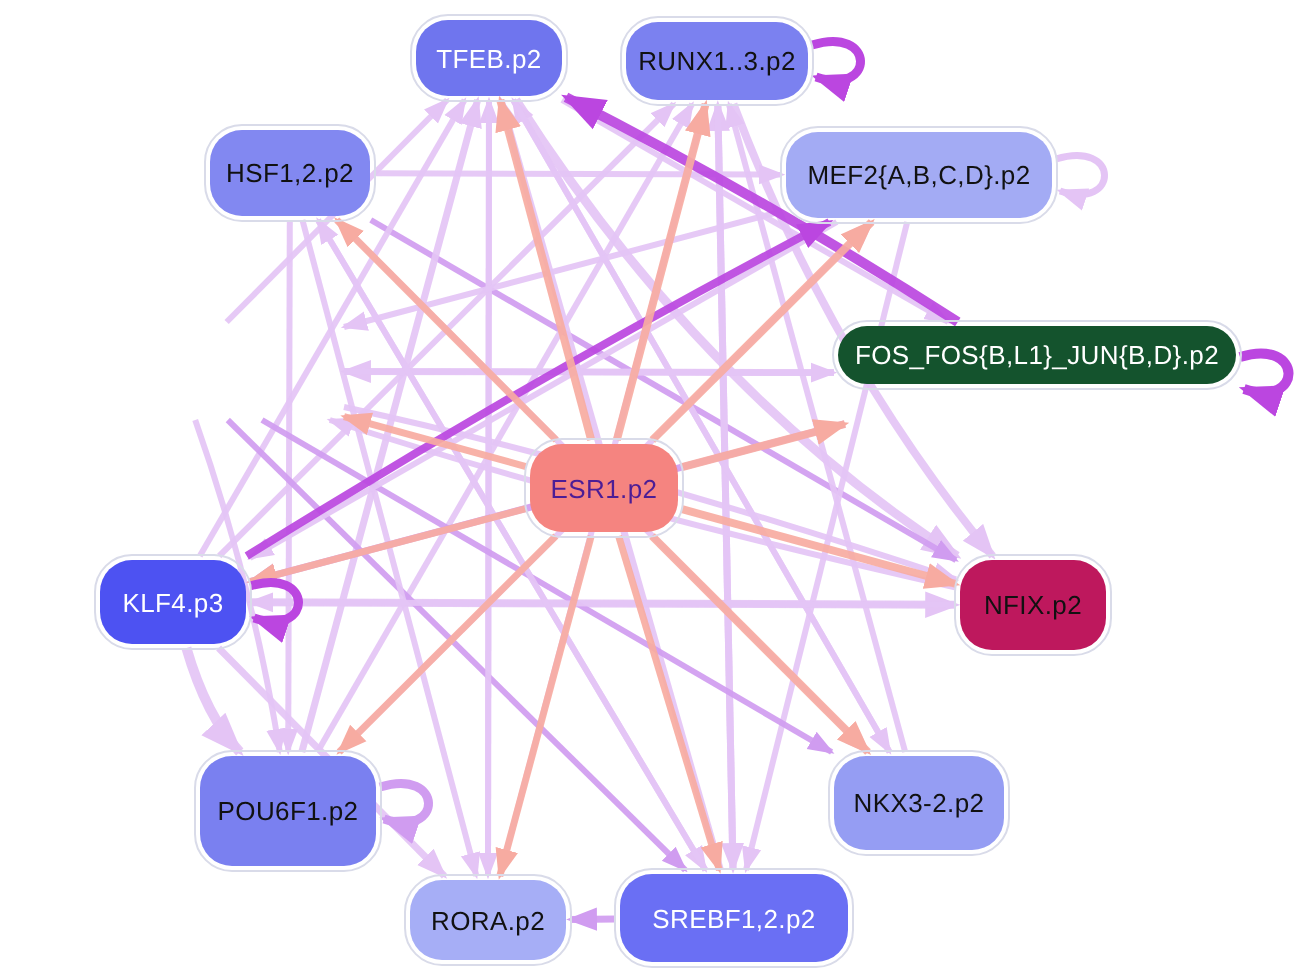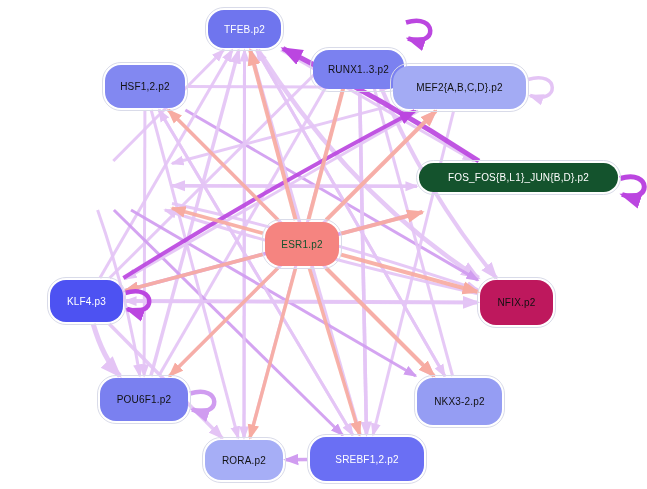--- a/index.html
+++ b/index.html
@@ -11,21 +11,21 @@
     font-family:"Liberation Sans", sans-serif;
   }
   #edge-layer{position:absolute;left:0;top:0;z-index:1;}
   .node{
     position:absolute;
     z-index:2;
     display:flex;align-items:center;justify-content:center;
     border-radius:16px;
     outline:1px solid #d9dbe9;
     outline-offset:2px;
-    font-size:10px;
+    font-size:13px;
     letter-spacing:0.2px;
     white-space:nowrap;
     cursor:default;
     box-sizing:border-box;
   }
 </style>
 </head>
 <body>
 
 <div id="canvas">
@@ -102,42 +102,42 @@
       <path d="M 406 22.5 C 438 12.5, 438 48.5, 408 38.5" fill="none" stroke="#bb46e0" stroke-width="4.5" marker-end="url(#arrow-magenta)"></path>
       <path d="M 528 79.5 C 560 69.5, 560 105.5, 530 95.5" fill="none" stroke="#e4c4f5" stroke-width="3.5" marker-end="url(#arrow-lavender)"></path>
       <path d="M 620 178.5 C 652 168.5, 652 204.5, 622 194.5" fill="none" stroke="#bb46e0" stroke-width="5" marker-end="url(#arrow-magenta)"></path>
       <path d="M 125 293 C 157 283, 157 319, 127 309" fill="none" stroke="#bb46e0" stroke-width="4.5" marker-end="url(#arrow-magenta)"></path>
       <path d="M 190 393.5 C 222 383.5, 222 419.5, 192 409.5" fill="none" stroke="#d09cf0" stroke-width="4.5" marker-end="url(#arrow-purple)"></path>
     </svg>
 
 <div class="node" style="left: 208px; top: 10px; width: 73px; height: 38px; background: rgb(111, 117, 238); color: rgb(255, 255, 255);">
       <span>TFEB.p2</span>
     </div>
-    <div class="node" style="left: 313px; top: 11px; width: 91px; height: 39px; background: rgb(123, 129, 240); color: rgb(17, 17, 17); margin-top: 39px;">
+    <div class="node" style="left: 313px; top: 11px; width: 91px; height: 39px; background: rgb(123, 129, 240); color: rgb(17, 17, 17);">
       <span>RUNX1..3.p2</span>
     </div>
     <div class="node" style="left: 105px; top: 65px; width: 80px; height: 43px; background: rgb(130, 136, 241); color: rgb(17, 17, 17);">
       <span>HSF1,2.p2</span>
     </div>
     <div class="node" style="left: 393px; top: 66px; width: 133px; height: 43px; background: rgb(163, 171, 244); color: rgb(17, 17, 17);">
       <span>MEF2{A,B,C,D}.p2</span>
     </div>
     <div class="node" style="left: 419px; top: 163px; width: 199px; height: 29px; background: #14532d; color: rgb(255, 255, 255);">
       <span>FOS_FOS{B,L1}_JUN{B,D}.p2</span>
     </div>
-    <div class="node" style="left: 265px; top: 222px; width: 74px; height: 44px; background: rgb(245, 132, 128); color: #14532d;">
+    <div class="node" style="left: 265px; top: 222px; width: 74px; height: 44px; background: rgb(245, 132, 128); color: #4c1d95;">
       <span>ESR1.p2</span>
     </div>
     <div class="node" style="left: 50px; top: 280px; width: 73px; height: 42px; background: rgb(77, 82, 242); color: rgb(255, 255, 255);">
       <span>KLF4.p3</span>
     </div>
     <div class="node" style="left: 480px; top: 280px; width: 73px; height: 45px; background: #be185d; color: rgb(17, 17, 17);">
       <span>NFIX.p2</span>
     </div>
-    <div class="node" style="left: 100px; top: 378px; width: 88px; height: 43px; background: rgb(122, 128, 240); color: rgb(17, 17, 17);">
+    <div class="node" style="left: 100px; top: 378px; width: 88px; height: 55px; background: rgb(122, 128, 240); color: rgb(17, 17, 17);">
       <span>POU6F1.p2</span>
     </div>
     <div class="node" style="left: 417px; top: 378px; width: 85px; height: 47px; background: rgb(149, 157, 243); color: rgb(17, 17, 17);">
       <span>NKX3-2.p2</span>
     </div>
     <div class="node" style="left: 205px; top: 440px; width: 78px; height: 40px; background: rgb(166, 174, 246); color: rgb(17, 17, 17);">
       <span>RORA.p2</span>
     </div>
     <div class="node" style="left: 310px; top: 437px; width: 114px; height: 44px; background: rgb(106, 111, 244); color: rgb(255, 255, 255);">
       <span>SREBF1,2.p2</span>

